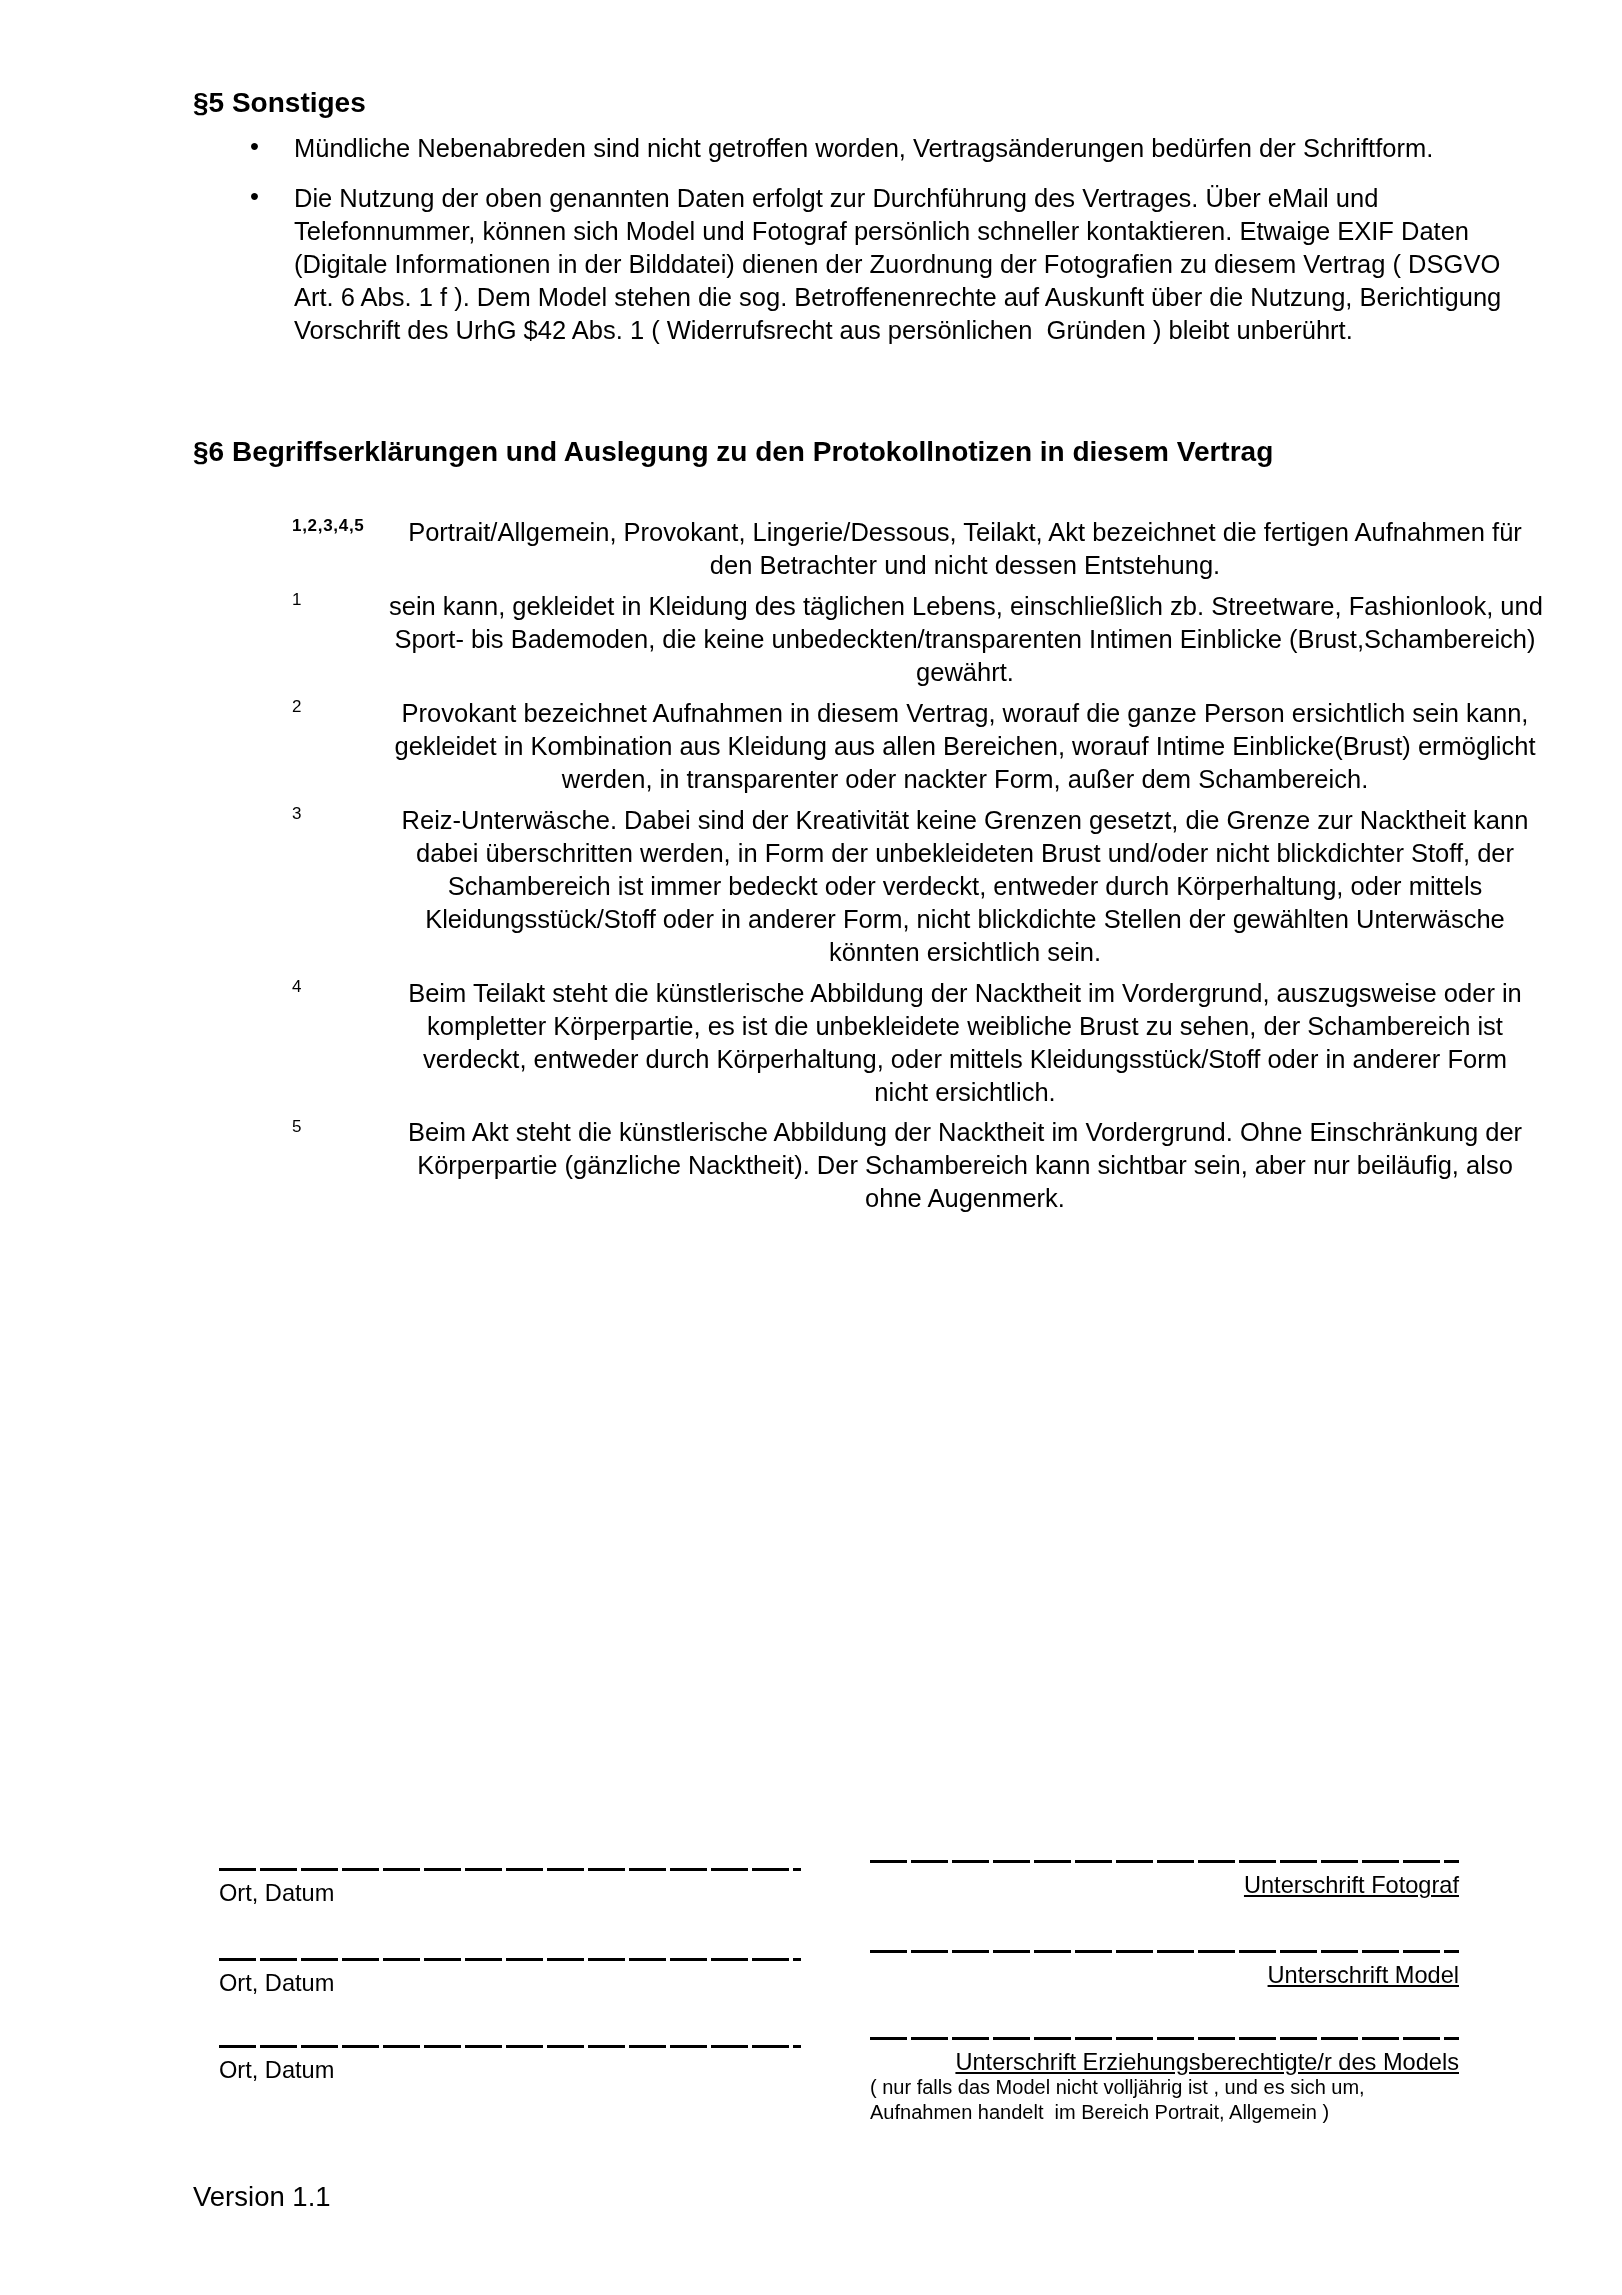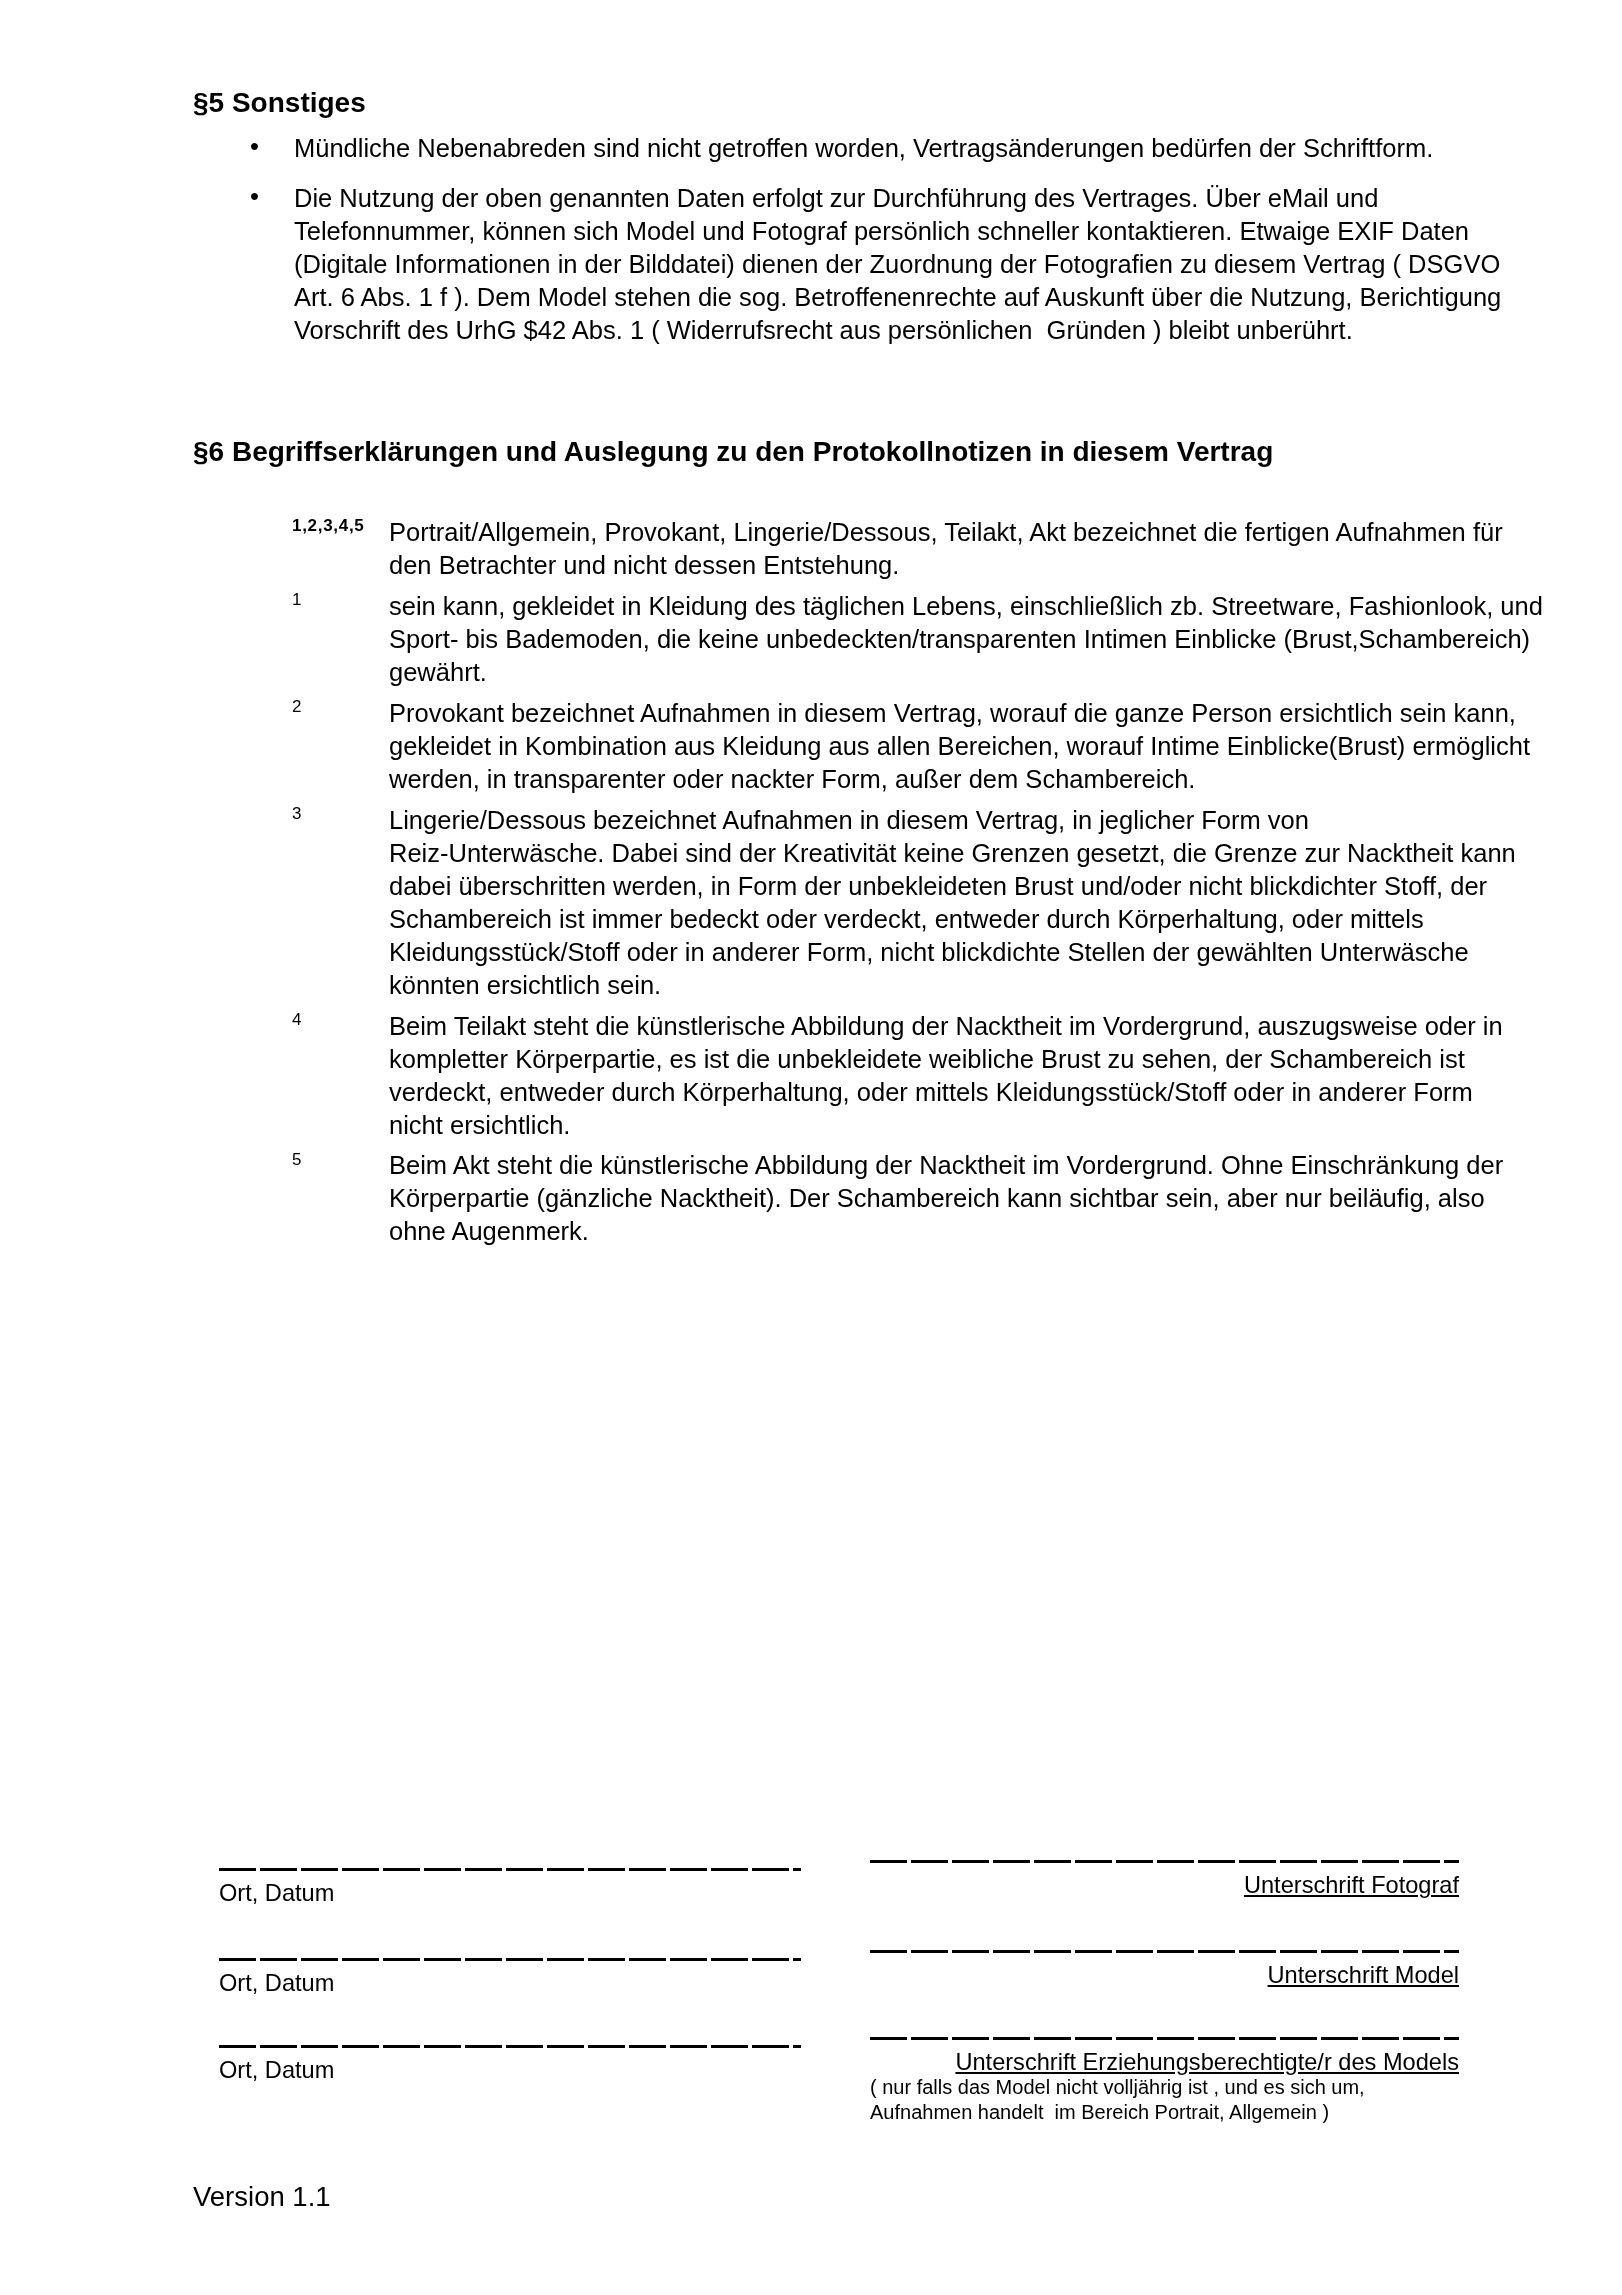--- a/index.html
+++ b/index.html
@@ -24,21 +24,21 @@
   }
   .blist { margin-top: 10.5px; }
   .bitem { position: relative; padding-left: 101px; margin-bottom: 17px; }
   .bdot {
     position: absolute; left: 57px; top: -2px;
     font-size: 25.5px; line-height: 33px;
   }
   .tline { white-space: pre; font-size: 25.5px; line-height: 33px; }
   
   .sec6 { position: absolute; left: 193px; top: 433px; width: 1348px; }
-  .fitems { margin-top: 46px; }
+  .fitems { margin-top: 46px; text-align: center; }
   .fitem { position: relative; padding-left: 196px; margin-bottom: 7.9px; }
   .fmark {
     position: absolute; left: 99px; top: 1.3px;
     font-size: 17px; line-height: 1; letter-spacing: 0.7px;
   }
   .fmark.bold { font-weight: bold; }
   
   .sigblock { position: absolute; left: 193px; top: 1860px; width: 1266px; height: 308px; }
   .sigrow { position: absolute; left: 0; width: 100%; }
   .sigrow.r1 { top: 0; }
@@ -106,21 +106,20 @@
         <span class="fmark">2</span>
         <div class="ftext">
             <div class="tline">Provokant bezeichnet Aufnahmen in diesem Vertrag, worauf die ganze Person ersichtlich sein kann,</div>
             <div class="tline">gekleidet in Kombination aus Kleidung aus allen Bereichen, worauf Intime Einblicke(Brust) ermöglicht</div>
             <div class="tline">werden, in transparenter oder nackter Form, außer dem Schambereich.</div>
           </div>
       </div>
       <div class="fitem">
         <span class="fmark">3</span>
         <div class="ftext">
-            <div class="tline">Lingerie/Dessous bezeichnet Aufnahmen in diesem Vertrag, in jeglicher Form von</div>
             <div class="tline">Reiz-Unterwäsche. Dabei sind der Kreativität keine Grenzen gesetzt, die Grenze zur Nacktheit kann</div>
             <div class="tline">dabei überschritten werden, in Form der unbekleideten Brust und/oder nicht blickdichter Stoff, der</div>
             <div class="tline">Schambereich ist immer bedeckt oder verdeckt, entweder durch Körperhaltung, oder mittels</div>
             <div class="tline">Kleidungsstück/Stoff oder in anderer Form, nicht blickdichte Stellen der gewählten Unterwäsche</div>
             <div class="tline">könnten ersichtlich sein.</div>
           </div>
       </div>
       <div class="fitem">
         <span class="fmark">4</span>
         <div class="ftext">

